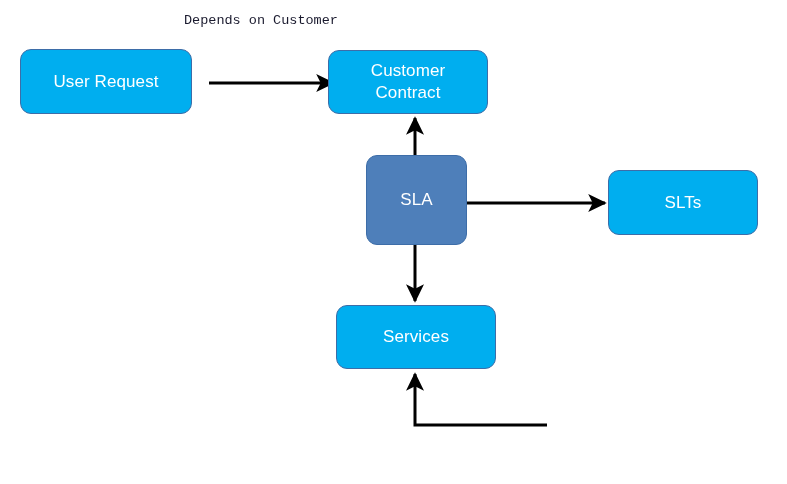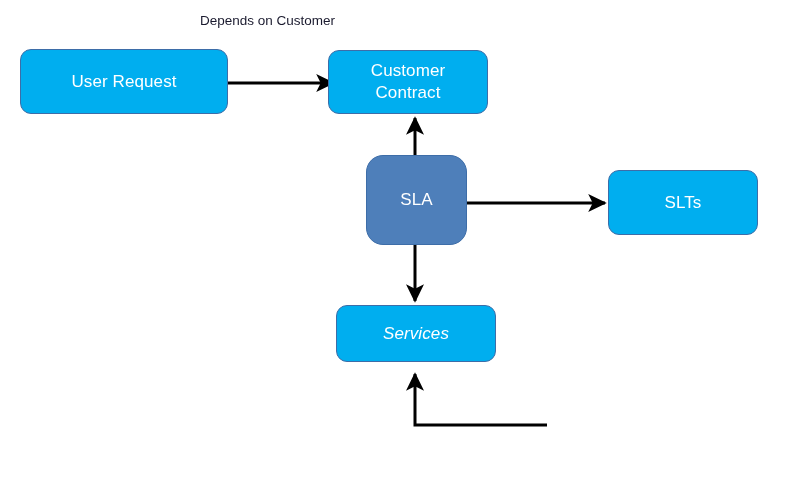--- a/index.html
+++ b/index.html
@@ -57,28 +57,28 @@
   .edge-caption {
     position: absolute;
     color: #1a1a2e;
     font-size: 13.5px;
     line-height: 16px;
     white-space: nowrap;
     z-index: 3;
   }
 
   
-  #node-user-request      { left: 20px;  top: 49px;  width: 208px; height: 65px; }
+  #node-user-request      { left: 20px;  top: 49px;  width: 172px; height: 65px; }
   #node-customer-contract { left: 328px; top: 50px;  width: 160px; height: 64px; }
-  #node-sla               { left: 366px; top: 155px; width: 101px; height: 90px; border-radius: 17px; }
+  #node-sla               { left: 366px; top: 155px; width: 101px; height: 90px; }
   #node-slts              { left: 608px; top: 170px; width: 150px; height: 65px; }
-  #node-services          { left: 336px; top: 305px; width: 160px; height: 57px; font-style: italic; }
+  #node-services          { left: 336px; top: 305px; width: 160px; height: 64px; }
   #node-service-subcats   { left: 547px; top: 393px; width: 160px; height: 66px; }
 
-  #caption-depends-on-customer { left: 200px; top: 13px; }
+  #caption-depends-on-customer { left: 184px; top: 13px; font-family: Liberation Mono, monospace; }
 </style>
 </head>
 <body>
 
 <div id="canvas">
 
   <svg class="edge-layer" width="787" height="484" viewBox="0 0 787 484" xmlns="http://www.w3.org/2000/svg">
     <defs>
       <marker id="arrowhead" markerWidth="7" markerHeight="7" refX="5.6" refY="3" orient="auto" markerUnits="strokeWidth">
         <path d="M0,0 L6.2,3 L0,6 L1.5,3 Z" fill="#000000"></path>

